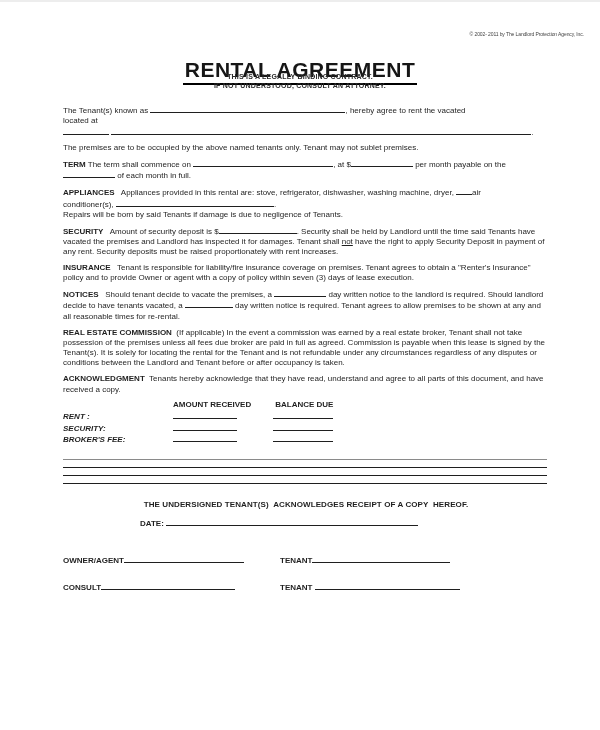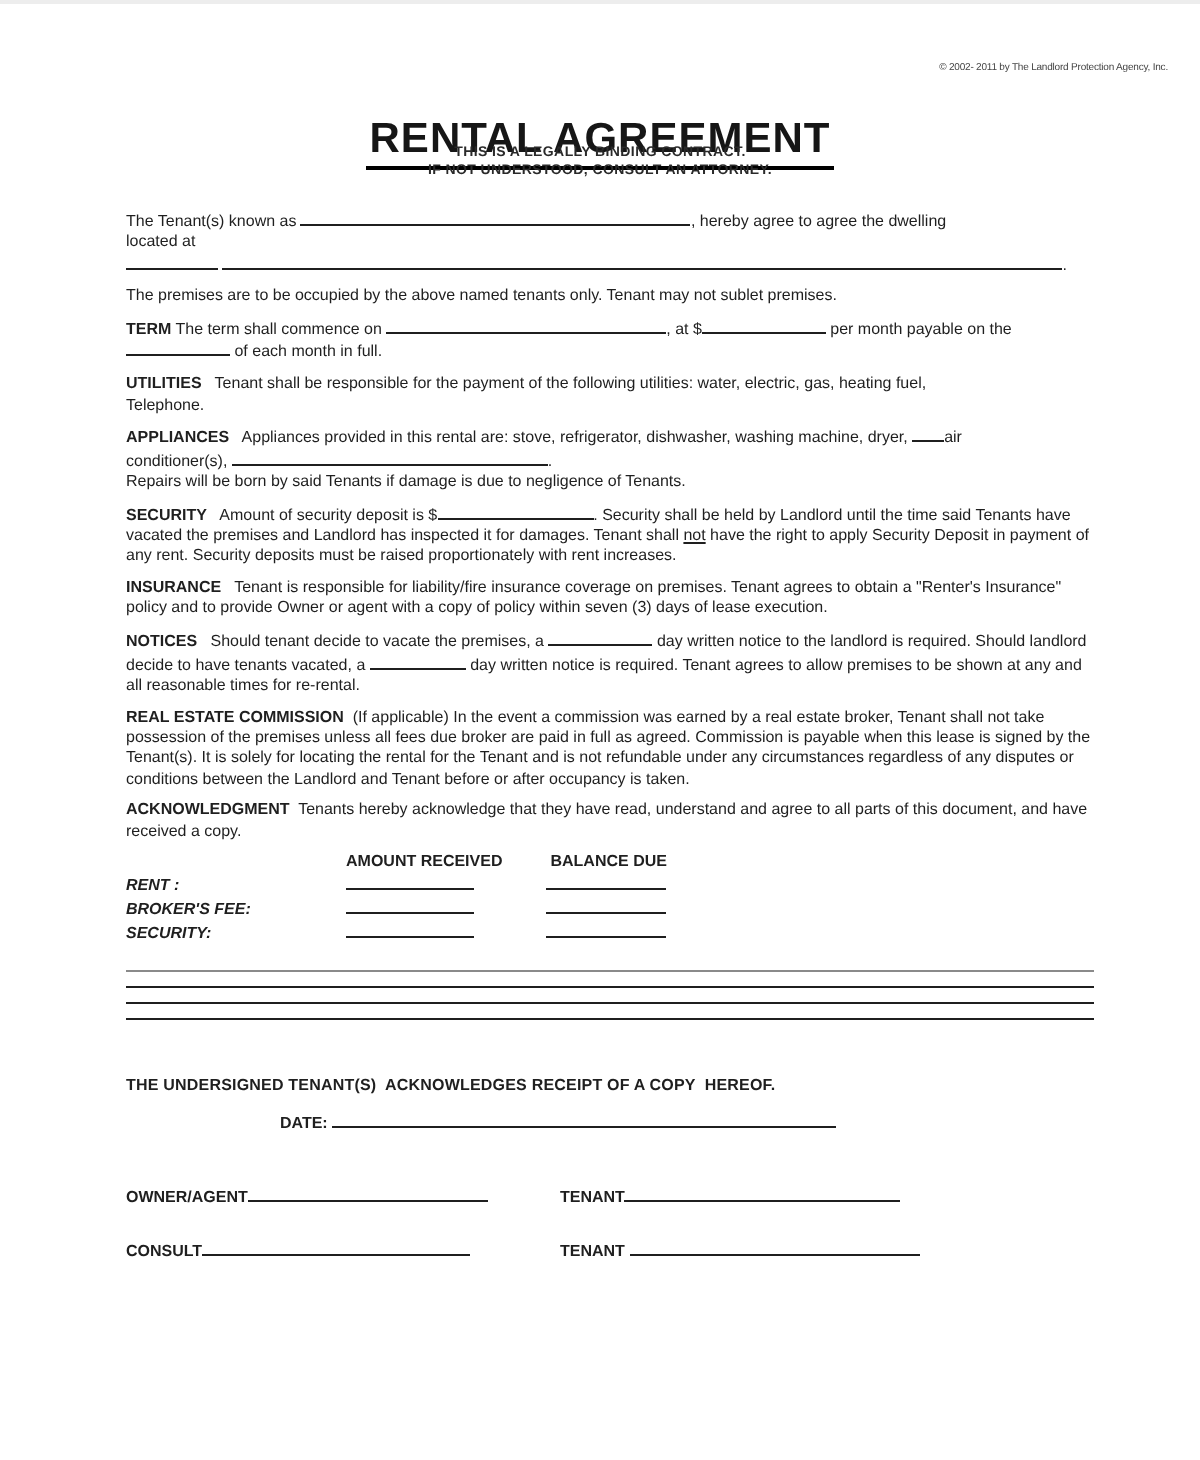--- a/index.html
+++ b/index.html
@@ -44,21 +44,21 @@
   .pt-blank { display:inline-block; height:8px; border-bottom:1px solid #1f1f1f; }
   .pt-b1 { width:64px; margin-right:36px; }
   .pt-b2 { width:60px; }
 
   
   .rules { margin-top:13px; }
   .rule { height:1px; background:#1f1f1f; width:484px; margin-top:7px; }
   .rule.first { background:#8a8a8a; margin-top:0; }
 
   .undersigned {
-    margin-top:28px; font-weight:bold;
+    margin-top:16px; text-align:center; font-weight:bold;
     font-size:8px; white-space:pre-wrap; letter-spacing:0.1px;
   }
   .date-row { margin-top:7px; margin-left:77px; font-weight:bold; }
   .date-blank { width:252px; }
 
   .sig-grid { margin-top:26px; }
   .sig-row { margin-bottom:16px; line-height:11px; }
   .sig-cell-left { display:inline-block; width:217px; vertical-align:bottom; }
   .sig-cell-right { display:inline-block; vertical-align:bottom; }
   .sig-label { font-weight:bold; }
@@ -79,45 +79,44 @@
   </div>
 
   <div class="subtitle-wrap">
     <div class="subtitle">THIS IS A LEGALLY BINDING CONTRACT.</div>
     <div class="subtitle">IF NOT UNDERSTOOD, CONSULT AN ATTORNEY.</div>
   </div>
 
   <div class="doc-body">
 
     <div id="paragraphs">
-        <div class="para"><span>The Tenant(s) known as </span><span class="blank" style="width: 195px;"></span><span>, hereby agree to agree the dwelling</span><br><span>located at</span><br><span class="blank" style="width: 46px;"></span><span> </span><span class="blank" style="width: 420px;"></span><span>.</span></div>
+        <div class="para"><span>The Tenant(s) known as </span><span class="blank" style="width: 195px;"></span><span>, hereby agree to rent the vacated</span><br><span>located at</span><br><span class="blank" style="width: 46px;"></span><span> </span><span class="blank" style="width: 420px;"></span><span>.</span></div>
         <div class="para"><span>The premises are to be occupied by the above named tenants only. Tenant may not sublet premises.</span></div>
         <div class="para"><span class="b">TERM</span><span> The term shall commence on </span><span class="blank" style="width: 140px;"></span><span>, at $</span><span class="blank" style="width: 62px;"></span><span> per month payable on the</span><br><span class="blank" style="width: 52px;"></span><span> of each month in full.</span></div>
-        <div class="para"><span class="b">UTILITIES</span><span>   Tenant shall be responsible for the payment of the following utilities: water, electric, gas, heating fuel,</span><br><span>Telephone.</span></div>
         <div class="para"><span class="b">APPLIANCES</span><span>   Appliances provided in this rental are: stove, refrigerator, dishwasher, washing machine, dryer, </span><span class="blank" style="width: 16px;"></span><span>air</span><br><span>conditioner(s), </span><span class="blank" style="width: 158px;"></span><span>.</span><br><span>Repairs will be born by said Tenants if damage is due to negligence of Tenants.</span></div>
         <div class="para"><span class="b">SECURITY</span><span>   Amount of security deposit is $</span><span class="blank" style="width: 78px;"></span><span>. Security shall be held by Landlord until the time said Tenants have vacated the premises and Landlord has inspected it for damages. Tenant shall </span><span class="u">not</span><span> have the right to apply Security Deposit in payment of any rent. Security deposits must be raised proportionately with rent increases.</span></div>
         <div class="para"><span class="b">INSURANCE</span><span>   Tenant is responsible for liability/fire insurance coverage on premises. Tenant agrees to obtain a "Renter's Insurance" policy and to provide Owner or agent with a copy of policy within seven (3) days of lease execution.</span></div>
         <div class="para"><span class="b">NOTICES</span><span>   Should tenant decide to vacate the premises, a </span><span class="blank" style="width: 52px;"></span><span> day written notice to the landlord is required. Should landlord decide to have tenants vacated, a </span><span class="blank" style="width: 48px;"></span><span> day written notice is required. Tenant agrees to allow premises to be shown at any and all reasonable times for re-rental.</span></div>
         <div class="para"><span class="b">REAL ESTATE COMMISSION</span><span>  (If applicable) In the event a commission was earned by a real estate broker, Tenant shall not take possession of the premises unless all fees due broker are paid in full as agreed. Commission is payable when this lease is signed by the Tenant(s). It is solely for locating the rental for the Tenant and is not refundable under any circumstances regardless of any disputes or conditions between the Landlord and Tenant before or after occupancy is taken.</span></div>
         <div class="para"><span class="b">ACKNOWLEDGMENT</span><span>  Tenants hereby acknowledge that they have read, understand and agree to all parts of this document, and have received a copy.</span></div>
       </div>
 
     <div class="pt">
       <div class="pt-head">
         <span class="pt-h1">AMOUNT RECEIVED</span>
         <span class="pt-h2">BALANCE DUE</span>
       </div>
       <div class="pt-row">
         <span class="pt-label">RENT :</span><span class="pt-blank pt-b1"></span><span class="pt-blank pt-b2"></span>
       </div>
       <div class="pt-row">
-        <span class="pt-label">BROKER'S FEE:</span><span class="pt-blank pt-b1"></span><span class="pt-blank pt-b2"></span>
+        <span class="pt-label">SECURITY:</span><span class="pt-blank pt-b1"></span><span class="pt-blank pt-b2"></span>
       </div>
       <div class="pt-row">
-        <span class="pt-label">SECURITY:</span><span class="pt-blank pt-b1"></span><span class="pt-blank pt-b2"></span>
+        <span class="pt-label">BROKER'S FEE:</span><span class="pt-blank pt-b1"></span><span class="pt-blank pt-b2"></span>
       </div>
     </div>
 
     <div class="rules">
       <div class="rule first"></div>
       <div class="rule"></div>
       <div class="rule"></div>
       <div class="rule"></div>
     </div>
 

